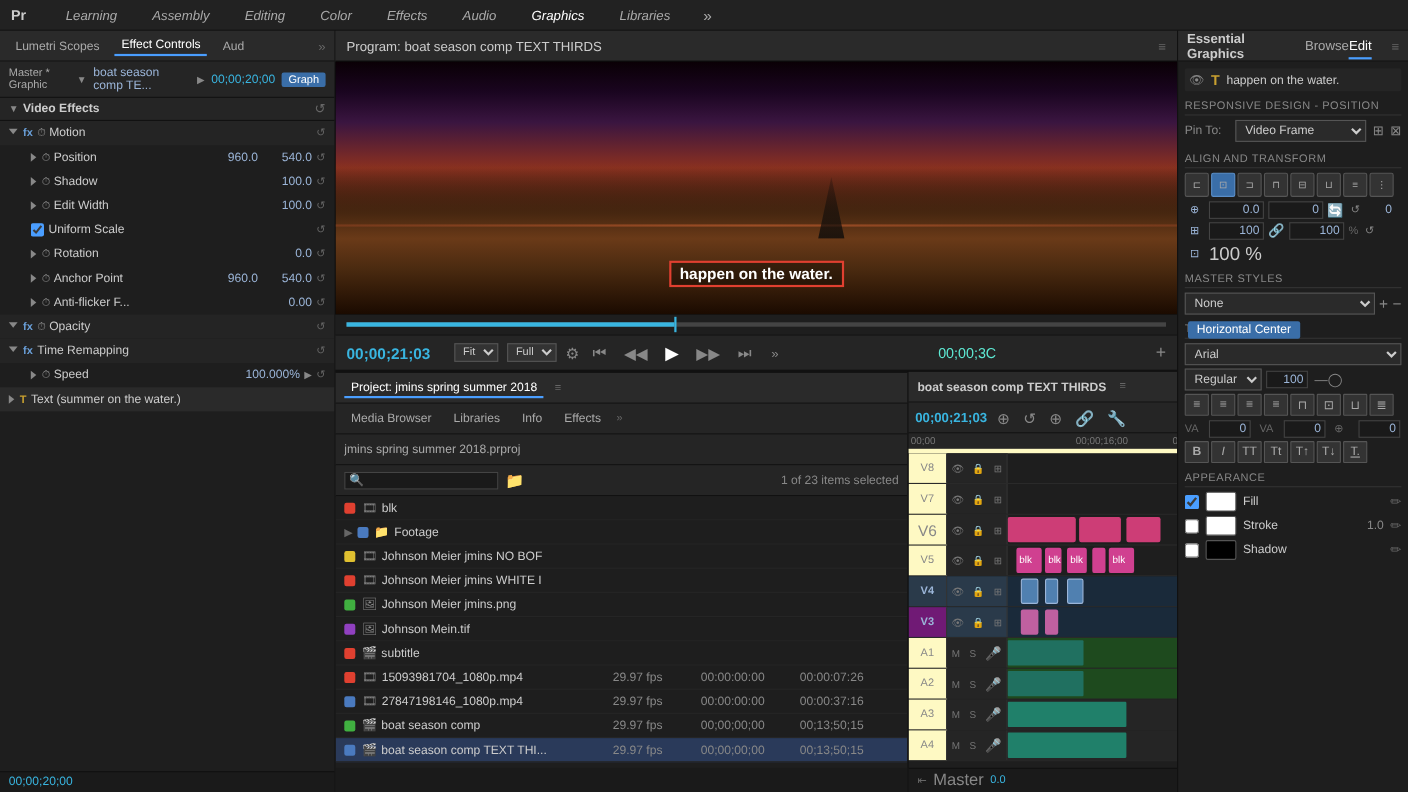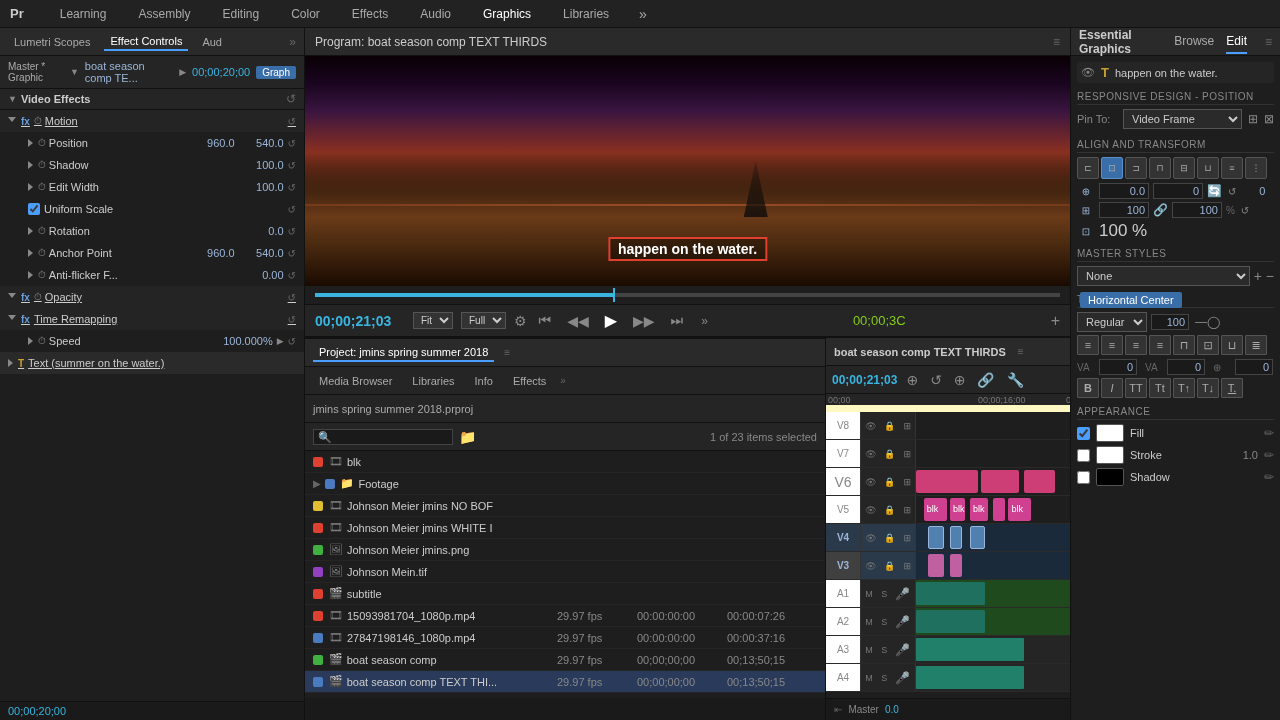--- a/index.html
+++ b/index.html
@@ -21,20 +21,21 @@
       align-items: center;
       padding: 0 10px;
       gap: 20px;
       border-bottom: 1px solid #111;
     }
     .top-nav-item {
       color: #aaa;
       cursor: pointer;
       font-size: 12px;
       padding: 2px 6px;
+      font-style: italic;
     }
     .top-nav-item.active {
       color: #fff;
     }
     .top-nav-logo {
       margin-right: 10px;
       color: #ccc;
       font-size: 13px;
       font-weight: bold;
     }
@@ -128,21 +129,20 @@
     }
     .effect-row {
       display: flex;
       align-items: center;
       padding: 2px 8px;
       height: 22px;
       cursor: pointer;
     }
     .effect-row.section-header {
       background: #242424;
-      text-decoration: underline;
     }
     .indent-2 { padding-left: 28px; }
     .triangle {
       width: 0; height: 0;
       border-left: 5px solid #888;
       border-top: 4px solid transparent;
       border-bottom: 4px solid transparent;
       margin-right: 5px;
       flex-shrink: 0;
     }
@@ -288,21 +288,21 @@
       min-width: 90px;
     }
     .monitor-btn {
       color: #888;
       cursor: pointer;
       font-size: 14px;
       padding: 2px 4px;
     }
     .monitor-btn.play { color: #fff; font-size: 16px; }
     .duration-display {
-      color: #84cc16;
+      color: #5eead4;
       font-size: 13px;
       margin-left: auto;
     }
 
     
     .monitor-scrubber {
       background: #1e1e1e;
       height: 18px;
       position: relative;
     }
@@ -460,21 +460,21 @@
       color: #888;
       font-size: 14px;
       cursor: pointer;
       padding: 2px 3px;
     }
 
     
     .timeline-ruler {
       height: 18px;
       background: #252525;
-      border-bottom: 7px solid #fef9c3;
+      border-bottom: 4px solid #fef9c3;
       display: flex;
       align-items: center;
       padding: 0 8px;
       font-size: 10px;
       color: #666;
       position: relative;
     }
     .ruler-mark {
       position: absolute;
       color: #777;
@@ -482,21 +482,21 @@
     }
     .track-row {
       display: flex;
       height: 28px;
       border-bottom: 1px solid #2a2a2a;
       align-items: center;
     }
     .track-label {
       width: 35px;
       min-width: 35px;
-      background: #ffffff;
+      background: #fef9c3;
       display: flex;
       align-items: center;
       justify-content: center;
       color: #888;
       font-size: 10px;
       border-right: 1px solid #333;
       height: 100%;
     }
     .track-controls {
       width: 55px;
@@ -538,21 +538,20 @@
       gap: 6px;
       border-bottom: 1px solid #111;
     }
     .right-panel-title {
       color: #ccc;
       font-size: 12px;
       font-weight: bold;
     }
     .browse-edit-tabs {
       display: flex;
-      gap: 12px;
       padding: 0 8px;
       margin-left: auto;
     }
     .be-tab {
       color: #aaa;
       font-size: 12px;
       cursor: pointer;
       padding: 4px 0;
     }
     .be-tab.active {
@@ -849,21 +848,21 @@
       background: #1a1a1a;
       height: 22px;
       display: flex;
       align-items: center;
       padding: 0 8px;
       border-top: 1px solid #111;
       gap: 6px;
     }
     .master-label {
       color: #888;
-      font-size: 10px;
+      font-size: 15px;
     }
     .master-val {
       color: #39b5e0;
       font-size: 10px;
     }
   </style>
 </head>
 <body>
 
 <div class="top-nav">
@@ -1264,21 +1263,21 @@
                 <span class="track-ctrl-btn">⊞</span>
               </div>
               <div class="track-content">
                 <div class="tl-clip" style="background:#5080b0;left:8%;width:10%;border:1px solid #9bb5d8;"></div>
                 <div class="tl-clip" style="background:#5080b0;left:22%;width:8%;border:1px solid #9bb5d8;"></div>
                 <div class="tl-clip" style="background:#5080b0;left:35%;width:10%;border:1px solid #9bb5d8;"></div>
               </div>
             </div>
 
             <div class="track-row" style="background:#1a2a3a;">
-              <div class="track-label" style="background:#404040;">
+              <div class="track-label" style="background:#701a75;">
                   <span style="color:#9bb5d8;font-size:10px;font-weight:bold;">V3</span>
                 </div>
               <div class="track-controls" style="background:#2a3a4a;">
                 <span class="track-ctrl-btn">👁</span>
                 <span class="track-ctrl-btn">🔒</span>
                 <span class="track-ctrl-btn">⊞</span>
               </div>
               <div class="track-content">
                 <div class="tl-clip" style="background:#c060a0;left:8%;width:10%;"></div>
                 <div class="tl-clip" style="background:#c060a0;left:22%;width:8%;"></div>
@@ -1424,20 +1423,25 @@
       <div class="master-styles-row">
         <select class="ms-select">
           <option>None</option>
         </select>
         <span style="color:#888;font-size:14px;cursor:pointer;">+</span>
         <span style="color:#888;font-size:14px;cursor:pointer;">−</span>
       </div>
 
       <div class="text-section-label">Text</div>
       <div class="font-row">
+        <select class="font-select">
+          <option>Arial</option>
+        </select>
+      </div>
+      <div class="font-row">
         <select class="style-select">
           <option>Regular</option>
         </select>
         <input class="size-input" type="text" value="100" style="">
         <span style="color:#888;font-size:12px;cursor:pointer;margin-left:2px;">—◯</span>
       </div>
 
       <div class="text-align-row">
         <div class="ta-btn">≡</div>
         <div class="ta-btn">≡</div>

